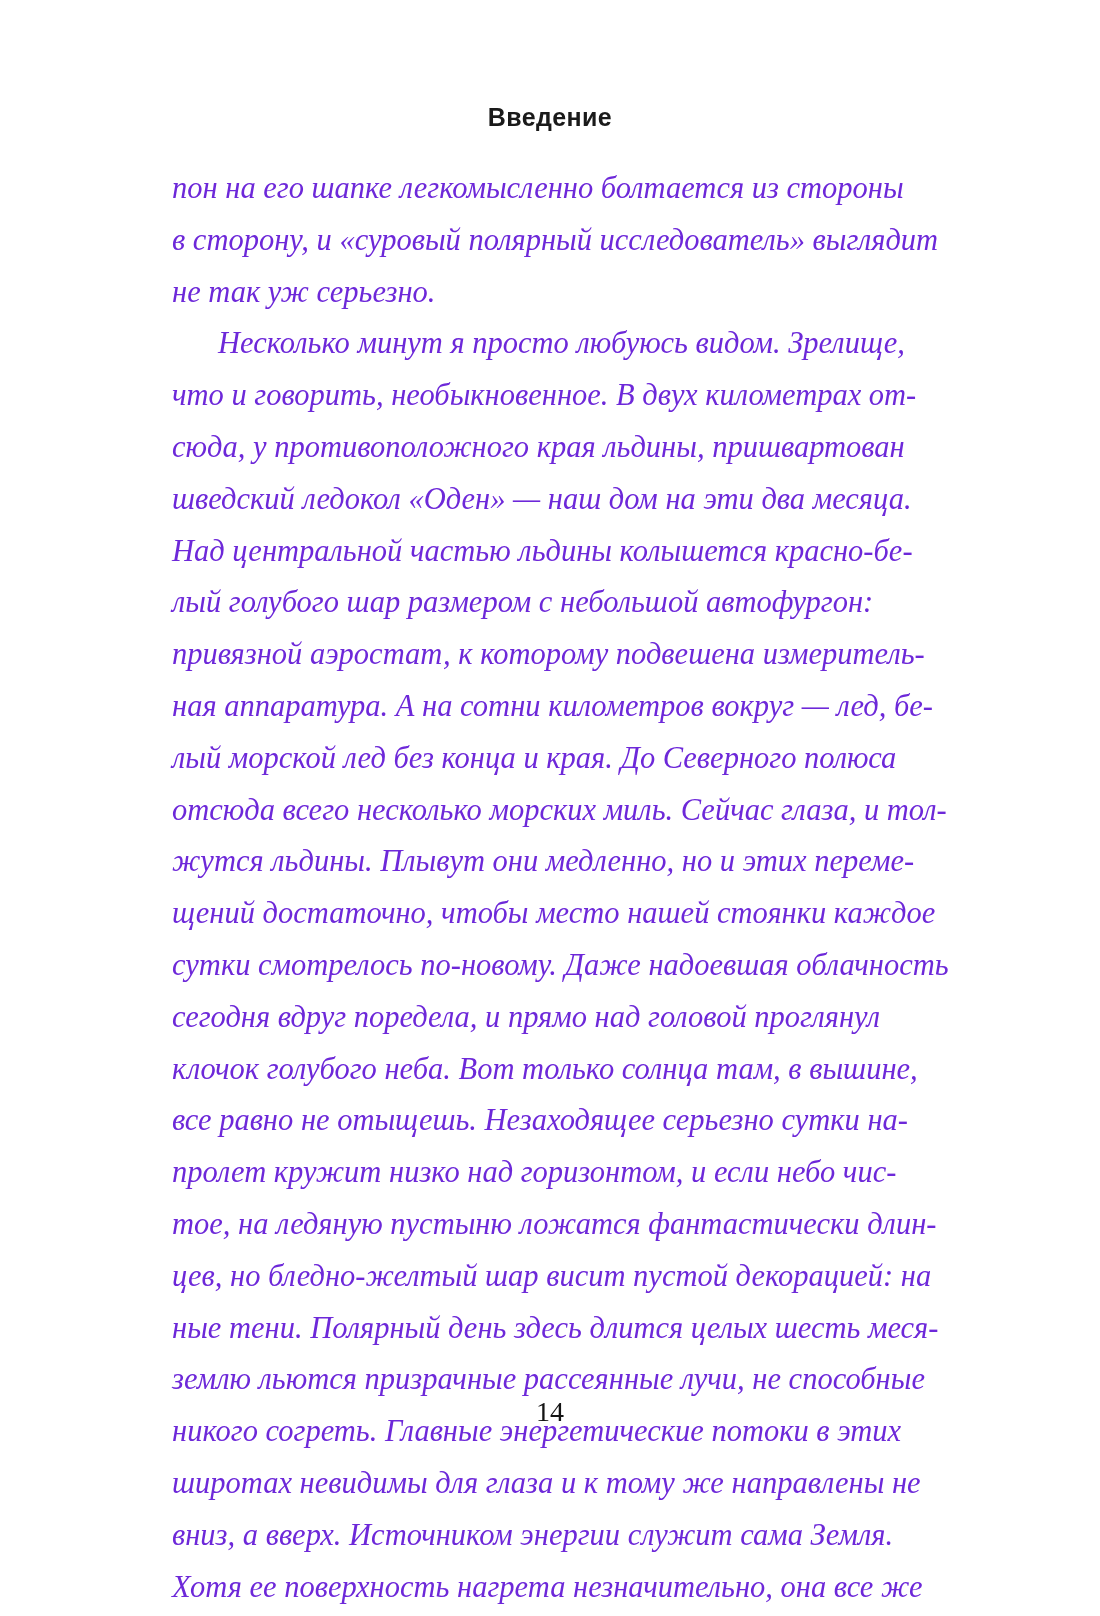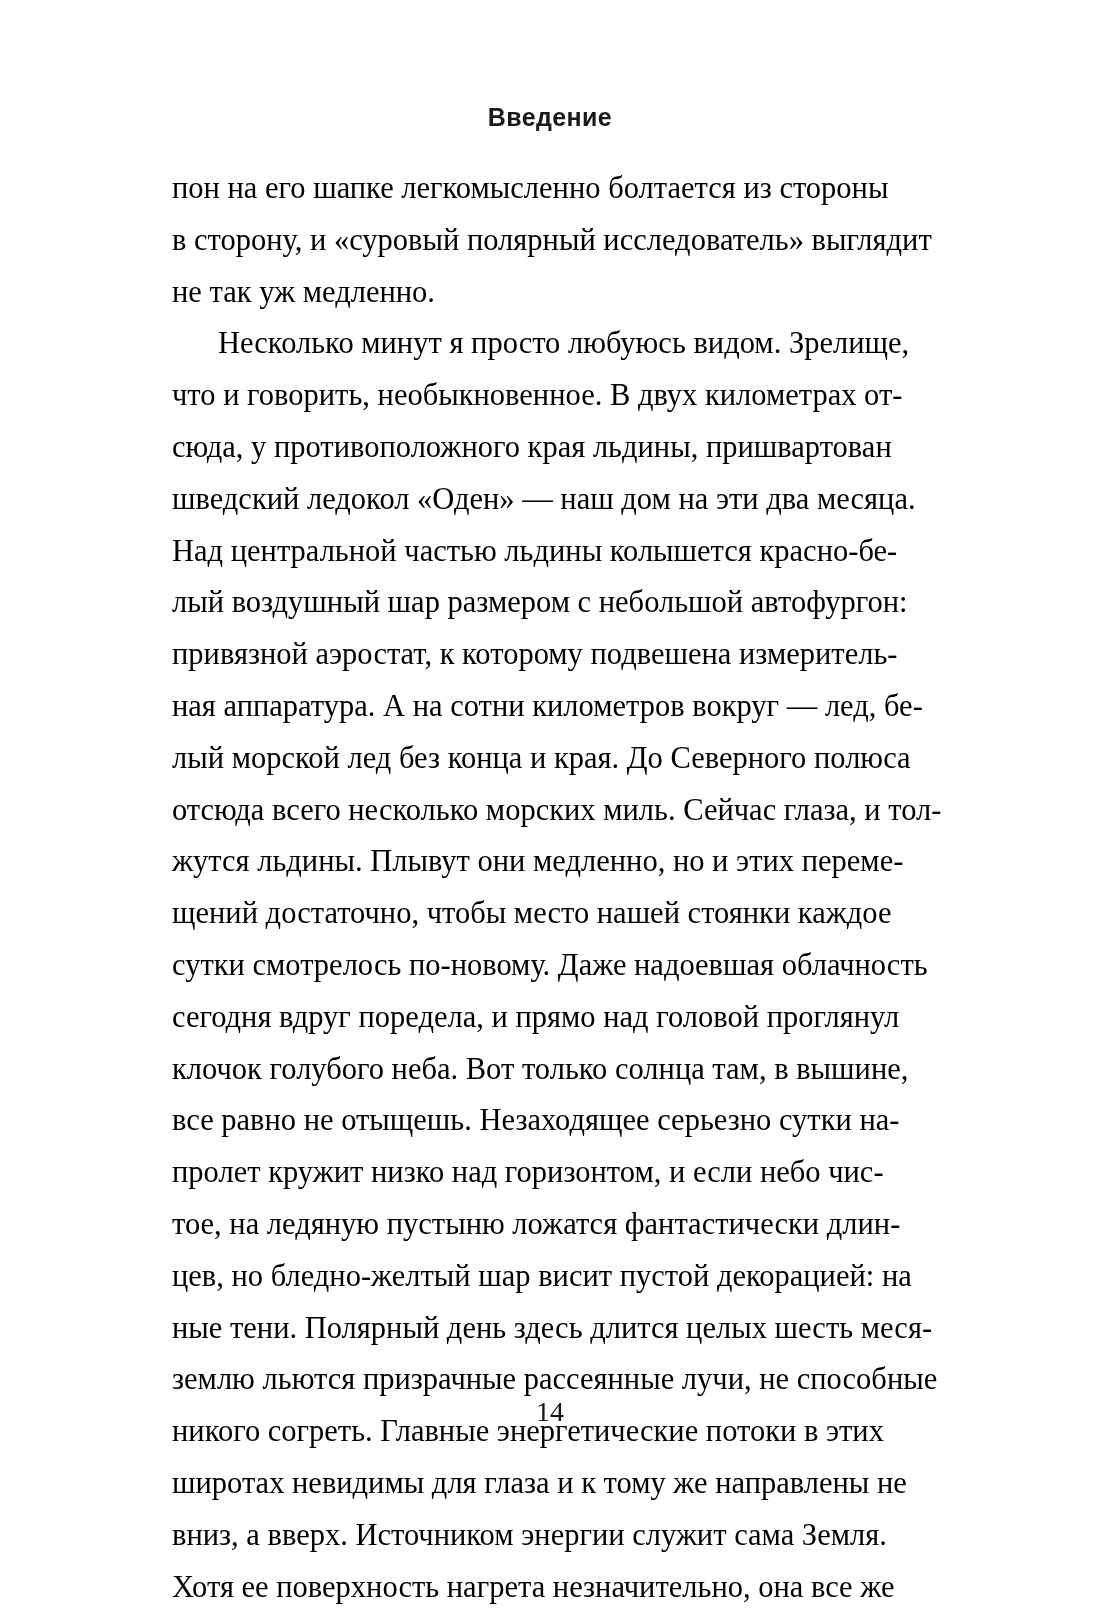--- a/index.html
+++ b/index.html
@@ -40,21 +40,22 @@
     left: 172px;
     width: 776px;
   }
   .line {
     display: block;
     font-size: 30.5px;
     line-height: 51.8px;
     height: 51.8px;
     white-space: pre;
     letter-spacing: 0px;
-    color: #000000;
+    color: #6d28d9;
+    font-style: italic;
   }
   .folio {
     position: absolute;
     top: 1396px;
     left: 0;
     width: 1100px;
     text-align: center;
     font-size: 28px;
     color: #141414;
     font-family: "Liberation Serif", "DejaVu Serif", serif;
@@ -63,27 +64,27 @@
 </head>
 <body>
 
 <div class="page">
 
   <div class="running-head">Введение</div>
 
   <div class="text-block" id="body-text">
       <div class="line">пон на его шапке легкомысленно болтается из стороны</div>
       <div class="line">в сторону, и «суровый полярный исследователь» выглядит</div>
-      <div class="line">не так уж медленно.</div>
+      <div class="line">не так уж серьезно.</div>
       <div class="line" style="text-indent: 46px;">Несколько минут я просто любуюсь видом. Зрелище,</div>
       <div class="line">что и говорить, необыкновенное. В двух километрах от-</div>
       <div class="line">сюда, у противоположного края льдины, пришвартован</div>
       <div class="line">шведский ледокол «Оден» — наш дом на эти два месяца.</div>
       <div class="line">Над центральной частью льдины колышется красно-бе-</div>
-      <div class="line">лый воздушный шар размером с небольшой автофургон:</div>
+      <div class="line">лый голубого шар размером с небольшой автофургон:</div>
       <div class="line">привязной аэростат, к которому подвешена измеритель-</div>
       <div class="line">ная аппаратура. А на сотни километров вокруг — лед, бе-</div>
       <div class="line">лый морской лед без конца и края. До Северного полюса</div>
       <div class="line">отсюда всего несколько морских миль. Сейчас глаза, и тол-</div>
       <div class="line">жутся льдины. Плывут они медленно, но и этих переме-</div>
       <div class="line">щений достаточно, чтобы место нашей стоянки каждое</div>
       <div class="line">сутки смотрелось по-новому. Даже надоевшая облачность</div>
       <div class="line">сегодня вдруг поредела, и прямо над головой проглянул</div>
       <div class="line">клочок голубого неба. Вот только солнца там, в вышине,</div>
       <div class="line">все равно не отыщешь. Незаходящее серьезно сутки на-</div>

